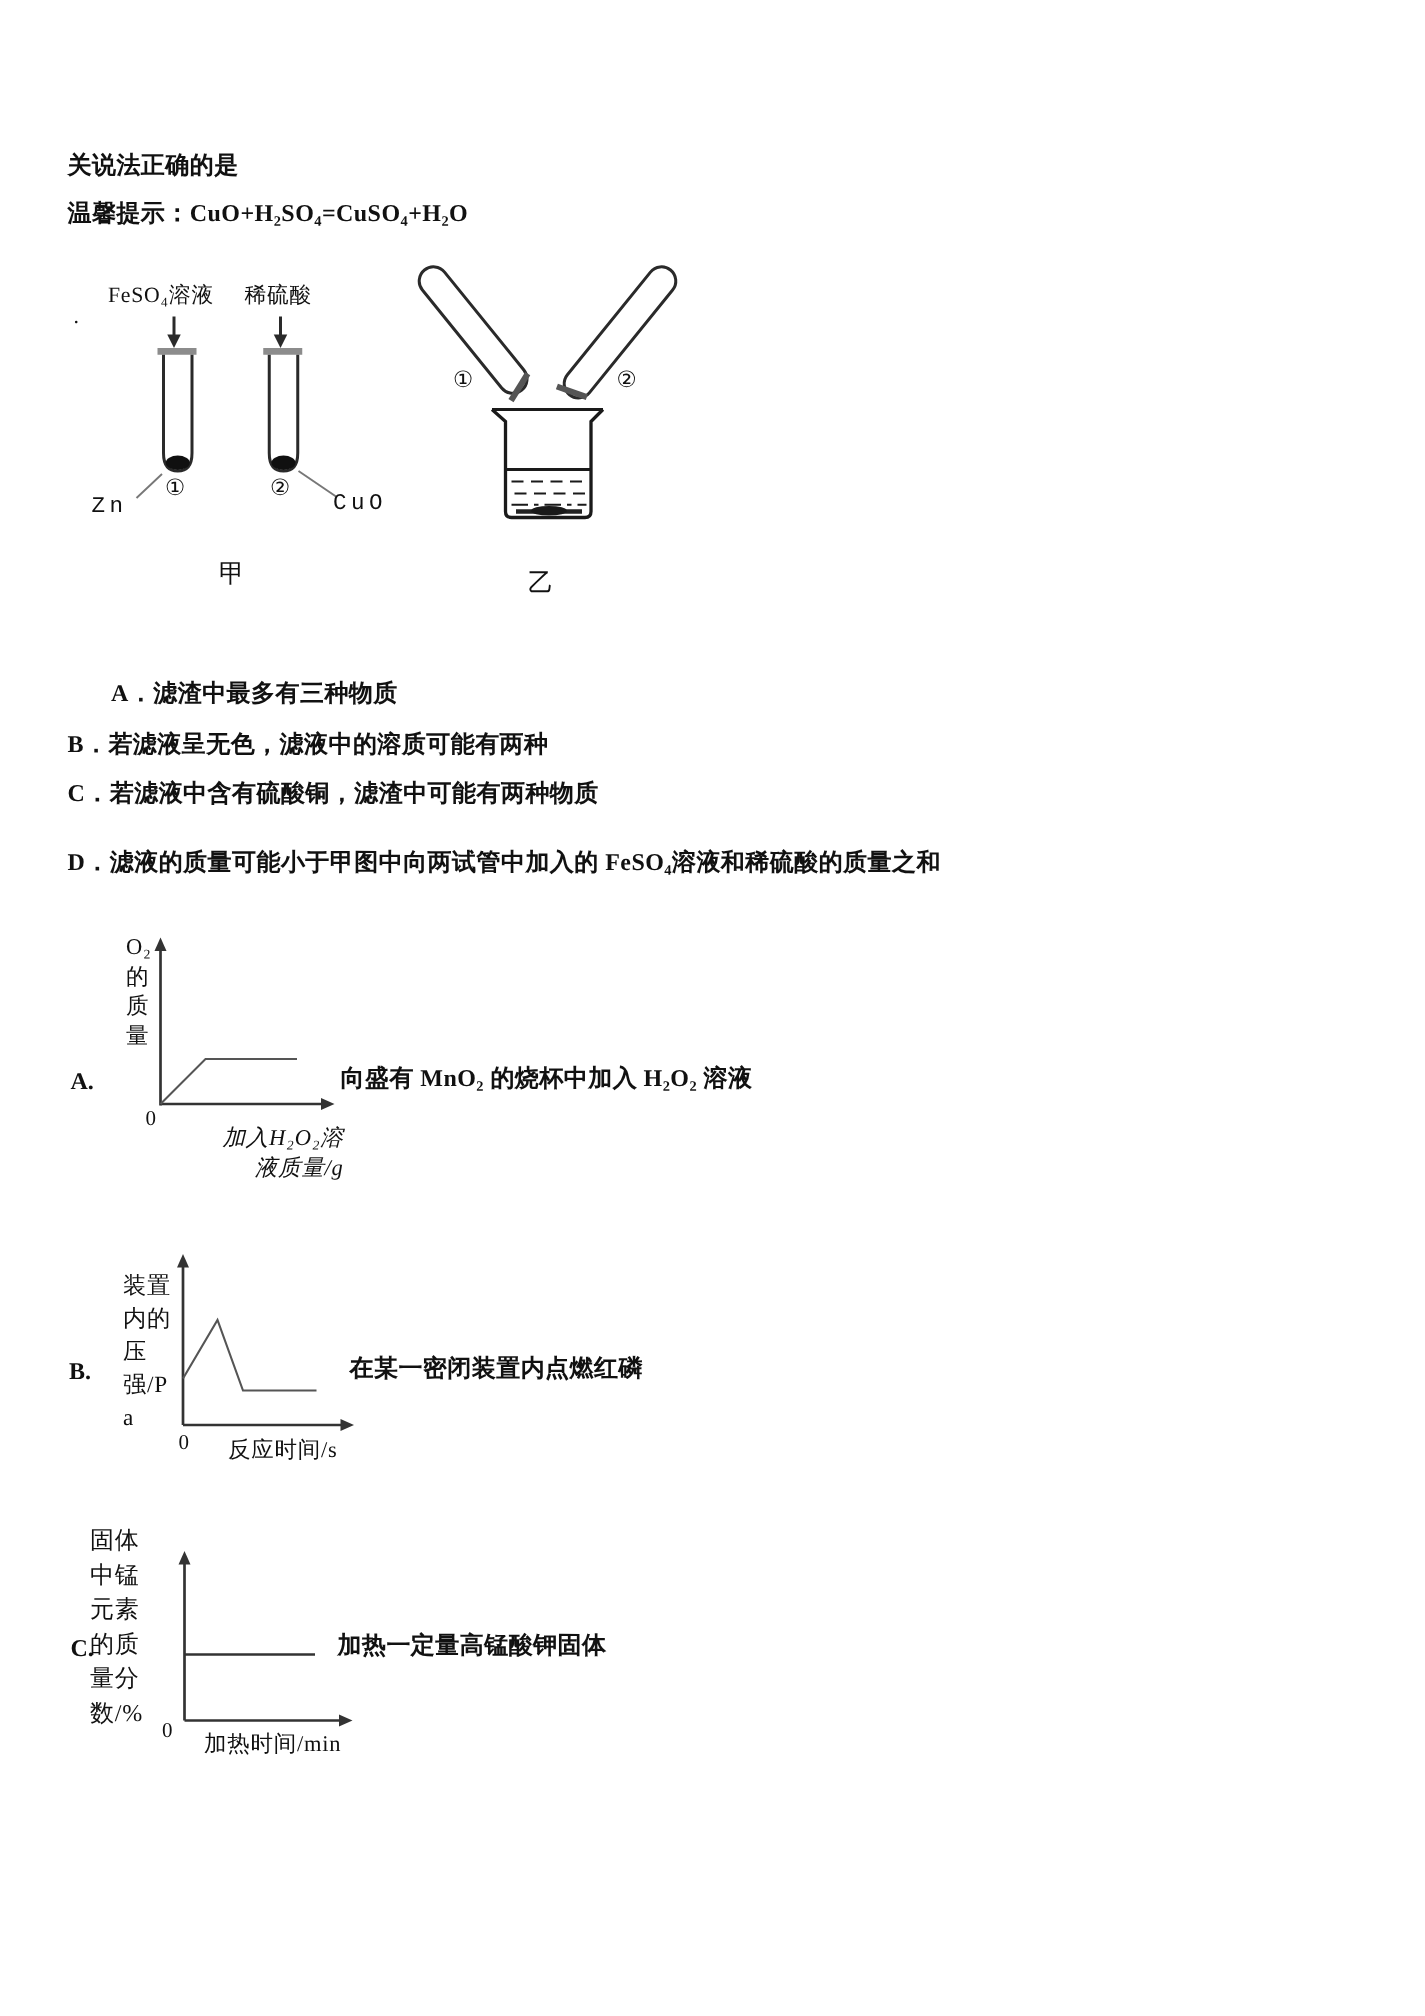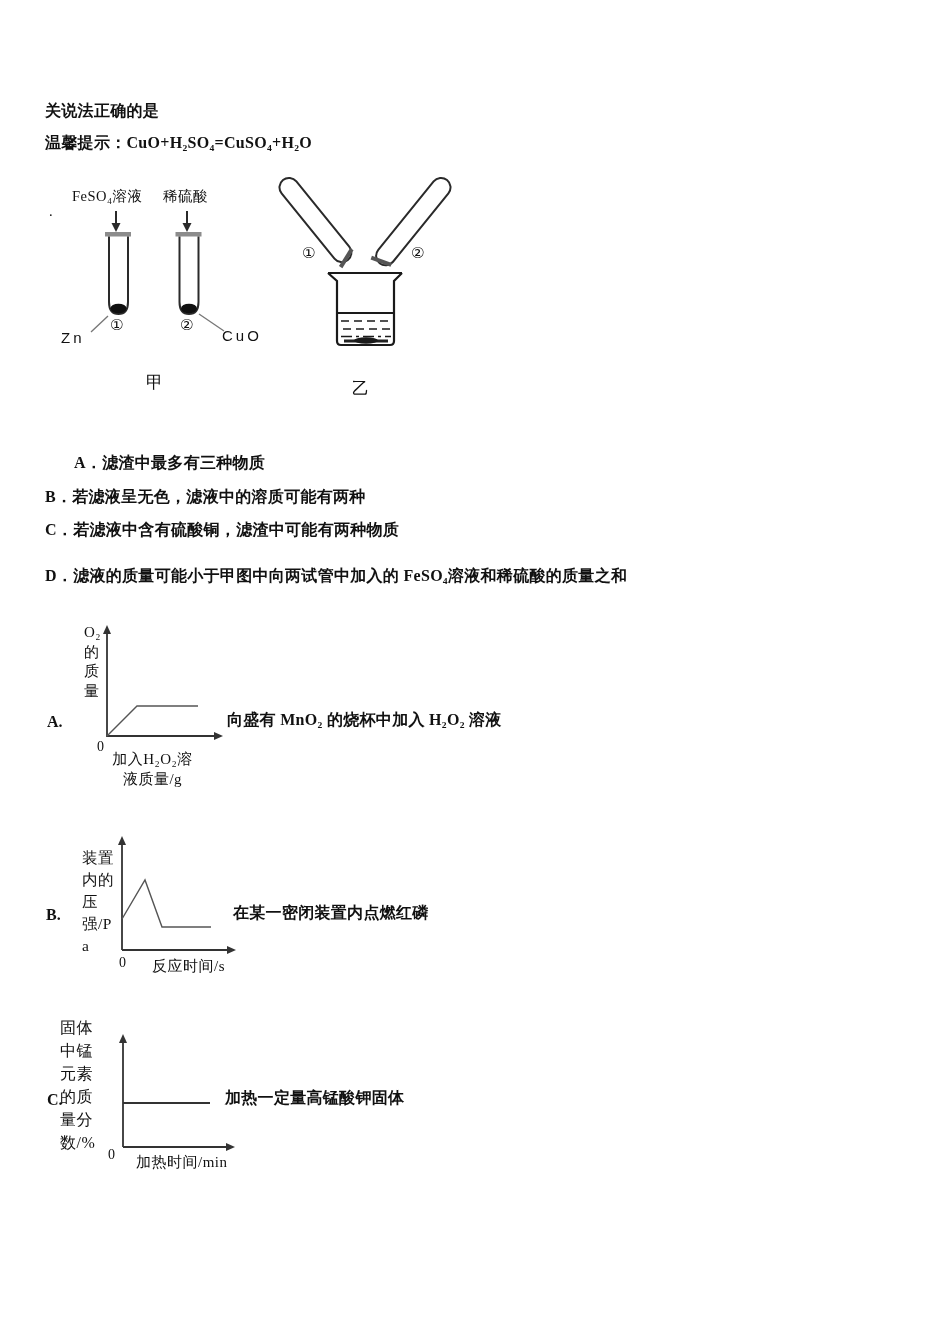--- a/index.html
+++ b/index.html
@@ -1,21 +1,21 @@
 <!DOCTYPE html>
 <html><head>
 <meta charset="utf-8">
 <style>
   html,body{margin:0;padding:0;background:#fff;}
   .page{position:relative;width:950px;height:1344px;background:#fff;overflow:hidden;
         font-family:"Liberation Serif","DejaVu Sans",serif;color:#111;border-radius:16px;}
   .abs{position:absolute;white-space:nowrap;}
   .txt{font-size:16px;font-weight:700;letter-spacing:.3px;line-height:18px;}
   .small{font-size:14.5px;font-weight:400;letter-spacing:.5px;}
-  .mono{font-family:Liberation Sans, sans-serif;font-size:15px;font-weight:400;}
+  .mono{font-family:Liberation Mono, monospace;font-size:15px;font-weight:400;}
   .circ{font-size:15px;font-weight:400;font-family:"DejaVu Sans",sans-serif;}
   .cap{font-size:17px;font-weight:400;}
   .ylab{position:absolute;font-size:15.5px;font-weight:400;word-break:break-all;
         white-space:normal;line-height:22px;letter-spacing:.5px;}
   .xlab{position:absolute;font-size:15px;font-weight:400;letter-spacing:.5px;white-space:pre-line;}
   .origin{position:absolute;font-size:14px;font-weight:400;}
   .marker{font-size:16px;font-weight:700;}
   svg{position:absolute;overflow:visible;}
 </style>
 </head>
@@ -87,21 +87,21 @@
 
   <div class="ylab" style="left:84px;top:623px;width:24px;font-size:15px;line-height:19.5px;">O₂的质量</div>
   <svg width="135" height="120" style="left:95px;top:625px;" viewBox="0 0 135 120">
     <line x1="12" y1="6" x2="12" y2="112" stroke="#333" stroke-width="1.8"></line>
     <polygon points="12,0 8,9 16,9" fill="#333"></polygon>
     <line x1="12" y1="111" x2="120" y2="111" stroke="#333" stroke-width="1.8"></line>
     <polygon points="128,111 119,107 119,115" fill="#333"></polygon>
     <polyline fill="none" stroke="#555" stroke-width="1.4" points="12,111 42,81 103,81"></polyline>
   </svg>
   <div class="origin" style="left:97px;top:739px;">0</div>
-  <div class="xlab" style="left:100px;top:749px;width:105px;text-align:center;line-height:20px;white-space:pre-line;">加入H₂O₂溶
+  <div class="xlab" style="left:124px;top:749px;width:105px;text-align:right;line-height:20px;white-space:pre-line;font-style:italic;">加入H₂O₂溶
 液质量/g</div>
   <div class="abs marker" style="left:47px;top:713px;">A.</div>
   <div class="abs txt" style="left:227px;top:711px;">向盛有 MnO₂ 的烧杯中加入 H₂O₂ 溶液</div>
 
   <div class="ylab" style="left:82px;top:847px;width:36px;">装置内的压强/Pa</div>
   <svg width="130" height="122" style="left:110px;top:836px;" viewBox="0 0 130 122">
     <line x1="12" y1="6" x2="12" y2="114" stroke="#333" stroke-width="1.8"></line>
     <polygon points="12,0 8,9 16,9" fill="#333"></polygon>
     <line x1="12" y1="114" x2="118" y2="114" stroke="#333" stroke-width="1.8"></line>
     <polygon points="126,114 117,110 117,118" fill="#333"></polygon>

